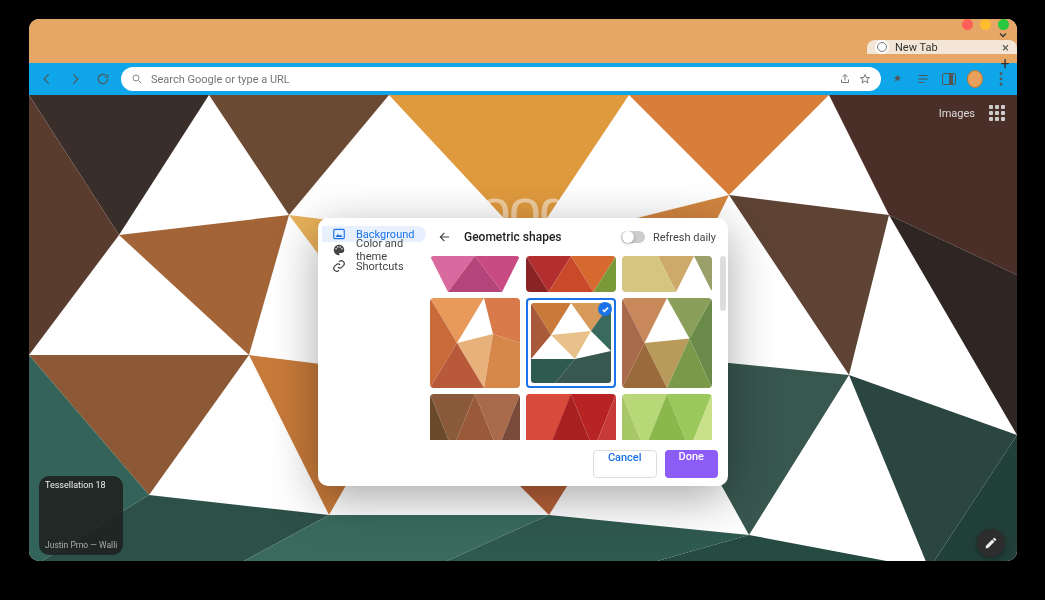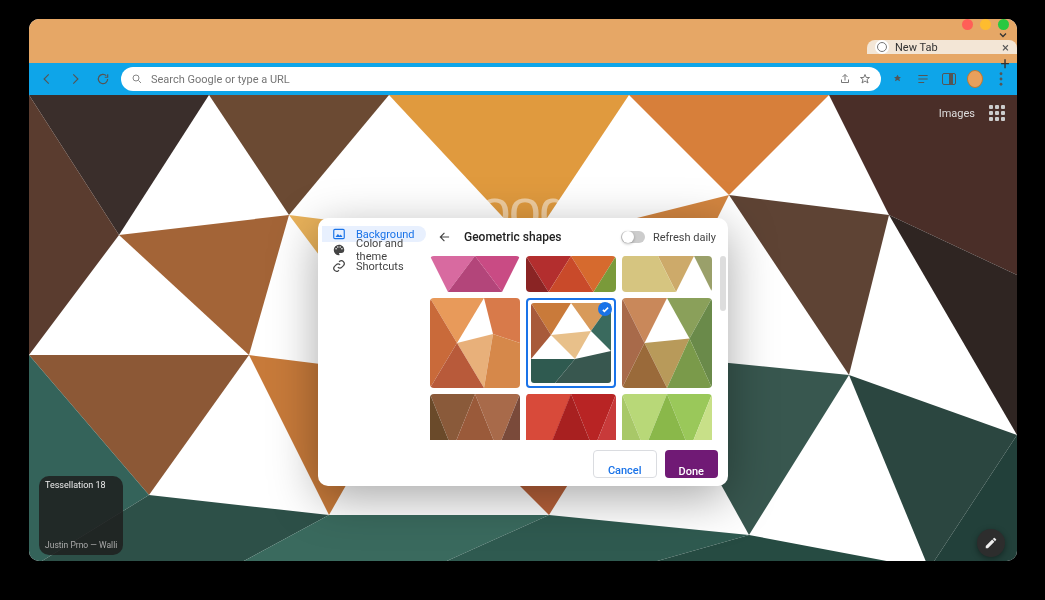--- a/index.html
+++ b/index.html
@@ -76,23 +76,23 @@
   .bg-tile { aspect-ratio: 1/1; border-radius:4px; overflow:hidden; position:relative; cursor:pointer;}
   .bg-tile.selected { outline:2px solid #1a73e8; outline-offset:-2px; padding:5px;}
   .bg-tile.selected .tile-inner { border-radius:3px; overflow:hidden; height:100%;}
   .bg-tile svg { width:100%; height:100%; display:block;}
   .check-badge { position:absolute; top:4px; right:4px; width:14px; height:14px; background:#1a73e8; border-radius:50%; display:flex; align-items:center; justify-content:center;}
   .check-badge svg { width:9px; height:9px; color:#fff;}
   .row-partial .bg-tile { aspect-ratio: auto; height: 36px; }
   .row-bottom .bg-tile { aspect-ratio: auto; height: 56px; }
   .scrollbar { position:absolute; right:2px; top:0; width:6px; height:55px; background:#ddd; border-radius:3px;}
   .dialog-footer { height:46px; border-top:1px solid #eee0; display:flex; align-items:center; justify-content:flex-end; gap:8px; padding:0 10px;}
-  .btn { height:28px; padding:0 14px; border-radius:4px; font-size:11px; font-weight:500; cursor:pointer; display:flex; align-items:flex-end;}
+  .btn { height:28px; padding:0 14px; border-radius:4px; font-size:11px; font-weight:500; cursor:pointer; display:flex; align-items:flex-start;}
   .btn-cancel { background:#fff; border:1px solid #dadce0; color:#1a73e8;}
-  .btn-done { background:#701a75; color:#fff; border:none;}
+  .btn-done { background:#8b5cf6; color:#fff; border:none;}
   svg { display:block; }
 </style>
 </head>
 <body>
 
 <div class="desktop">
   <div class="chrome-window">
 
     <div class="tabstrip">
       <div class="traffic">

